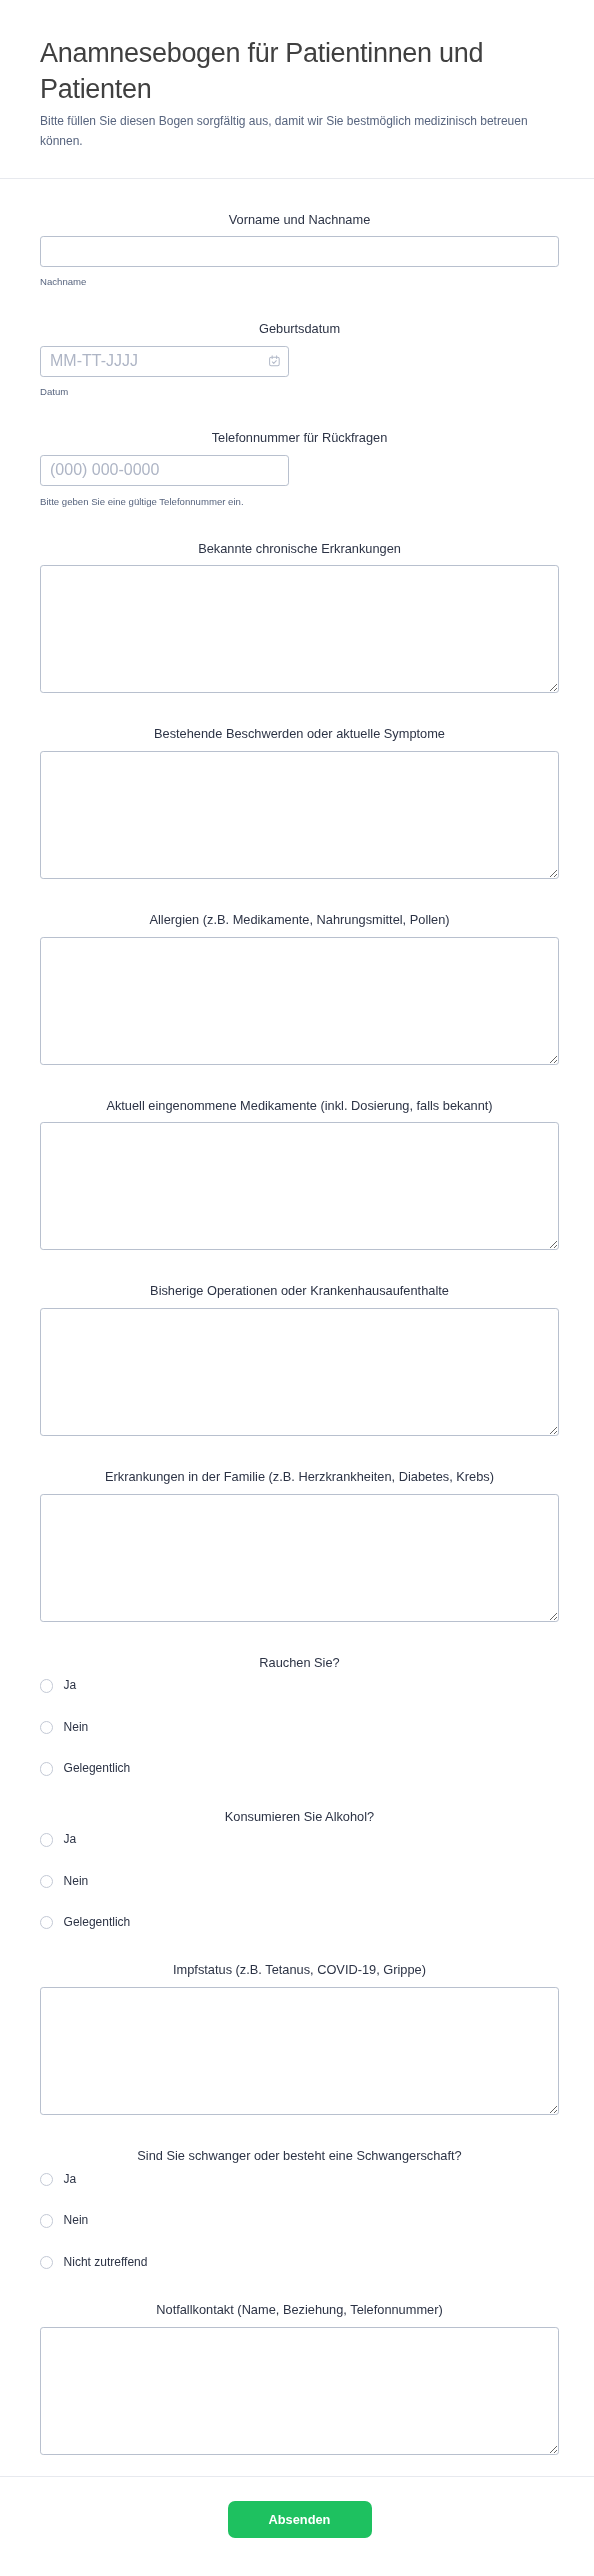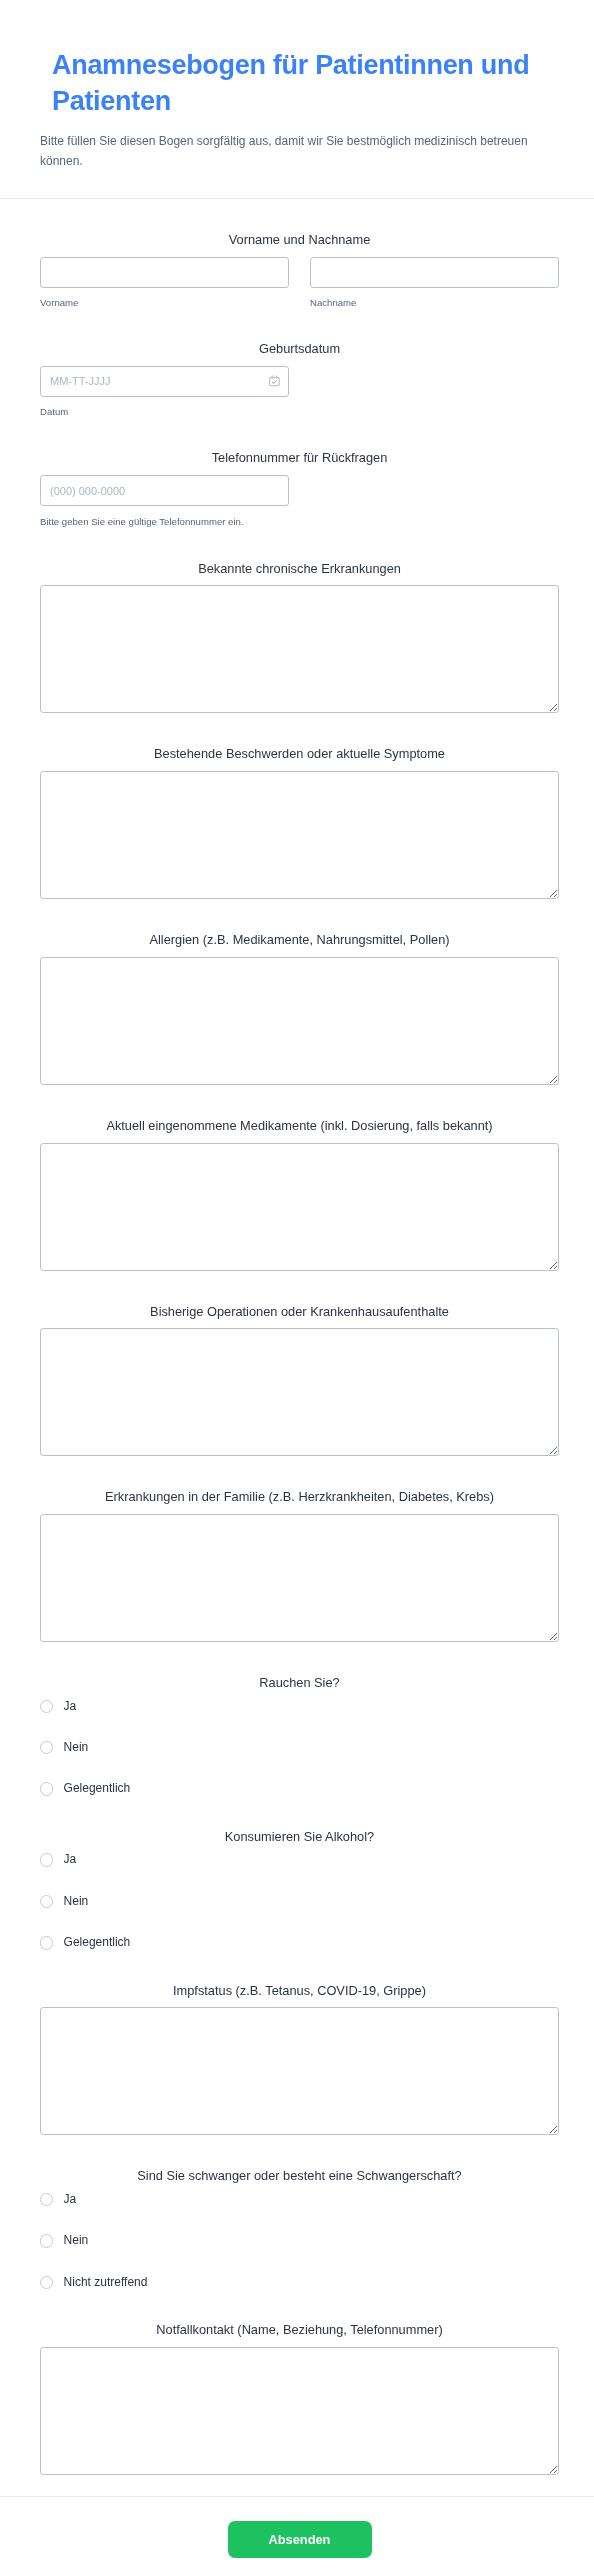--- a/index.html
+++ b/index.html
@@ -10,25 +10,25 @@
     font-family:"Liberation Sans", sans-serif;
     color:#2c3345;
   }
   .page{
     box-sizing:border-box;
     width:594px;
     padding:35px 35px 32px 40px;
   }
   
   .form-title{
-    margin:12px;
+    margin:0;
     font-size:27px;
     line-height:36px;
-    font-weight:700;
-    color:#3b82f6;
+    font-weight:400;
+    color:#404040;
     letter-spacing:-0.3px;
   }
   .form-subtitle{
     margin:3.8px 0 0 0;
     max-width:505px;
     font-size:12px;
     line-height:20px;
     color:#57647e;
   }
   .divider{
@@ -50,21 +50,21 @@
   .row{display:flex;gap:21px;}
   .col{flex:1;min-width:0;}
   .text-input{
     box-sizing:border-box;
     width:100%;
     height:31px;
     border:0.6px solid #b8c0ce;
     border-radius:3.2px;
     background:#fff;
     padding:0 9px;
-    font-size:11px;
+    font-size:16px;
     color:#2c3345;
     font-family:inherit;
     outline:none;
   }
   .half{width:249px;}
   ::placeholder{color:#aeb5c5;opacity:1;}
   .sublabel{
     margin-top:9px;
     font-size:9.6px;
     line-height:11.5px;
@@ -151,24 +151,20 @@
 
   <h1 class="form-title">Anamnesebogen für Patientinnen und Patienten</h1>
   <p class="form-subtitle">Bitte füllen Sie diesen Bogen sorgfältig aus, damit wir Sie bestmöglich medizinisch betreuen können.</p>
   <hr class="divider">
 
   <div class="question">
     <p class="q-label">Vorname und Nachname</p>
     <div class="row">
       <div class="col">
         <input class="text-input" type="text" value="" style="">
-        <div class="sublabel">Vorname</div>
-      </div>
-      <div class="col">
-        <input class="text-input" type="text" value="" style="">
         <div class="sublabel">Nachname</div>
       </div>
     </div>
   </div>
 
   <div class="question">
     <p class="q-label">Geburtsdatum</p>
     <div class="date-wrap">
       <input class="text-input" type="text" placeholder="MM-TT-JJJJ" style="">
       <span class="cal">

